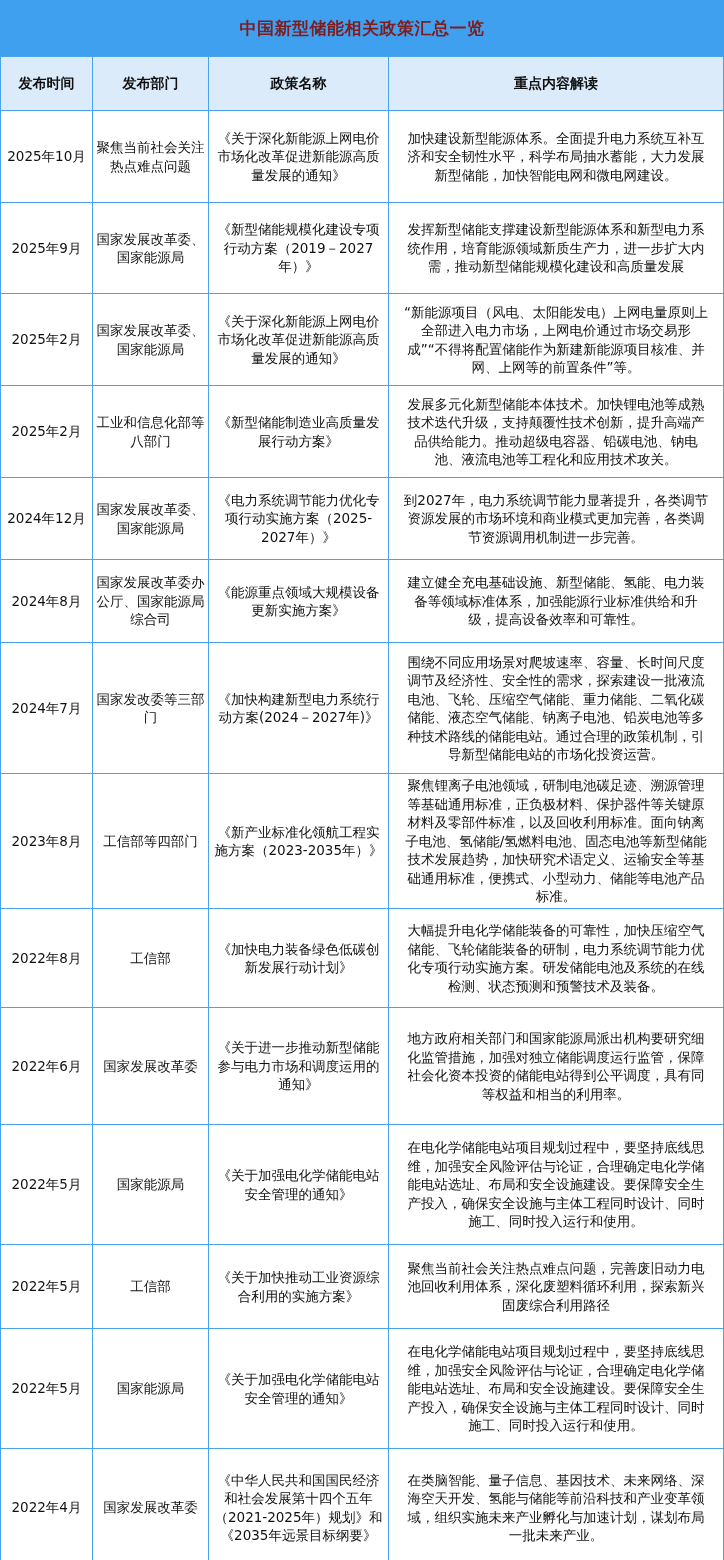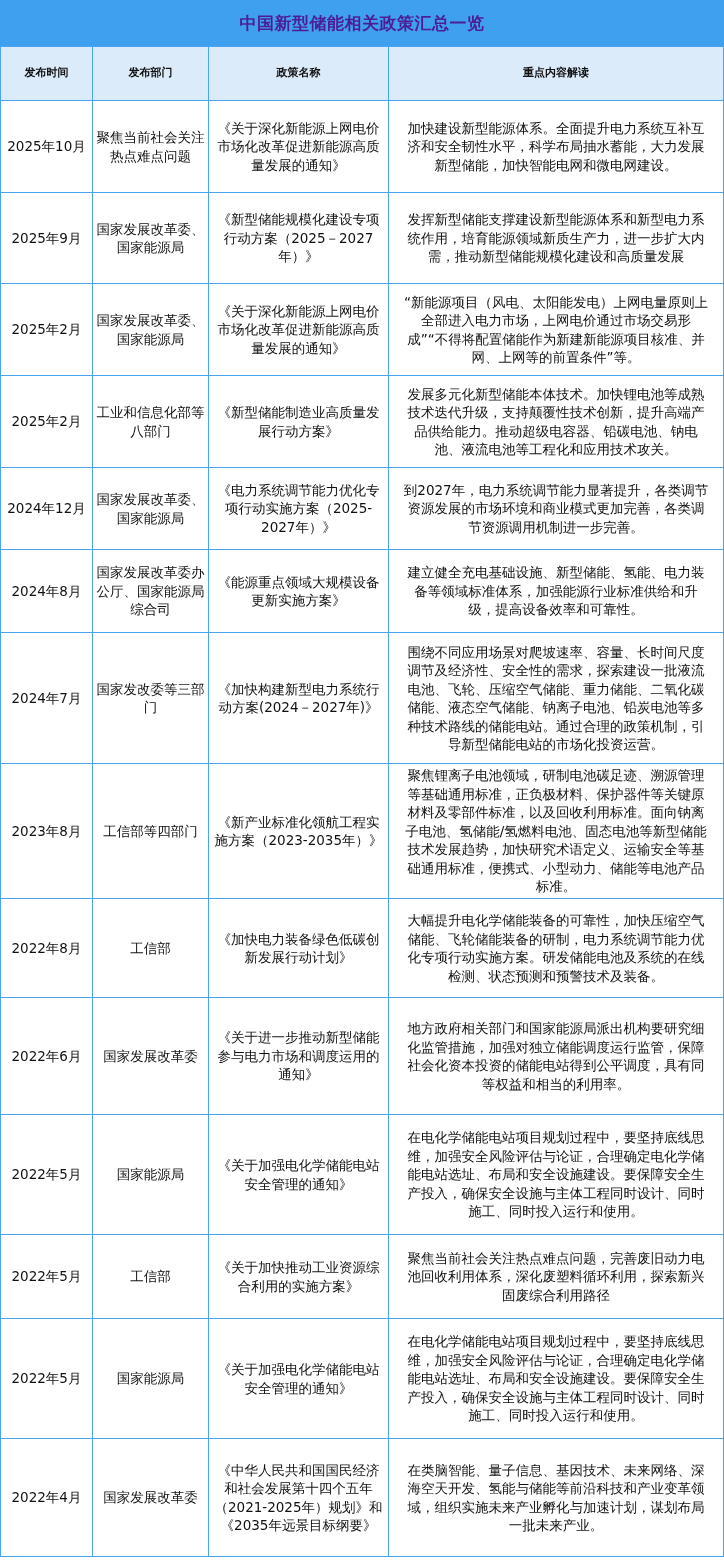--- a/index.html
+++ b/index.html
@@ -1,21 +1,21 @@
 <!DOCTYPE html>
 <html><head>
 <meta charset="utf-8">
 <style>
   html, body { margin:0; padding:0; background:#ffffff; }
   body { width:724px; height:1560px; overflow:hidden; font-family:"DejaVu Sans","Liberation Sans",sans-serif; color:#111; }
   .wrap { width:724px; position:relative; }
-  .title-bar { height:46px; background:#40a0f0; color:#4c1d95; display:flex; align-items:center; justify-content:center; font-family:"DejaVu Serif","Liberation Serif",serif; font-size:17px; font-weight:bold; letter-spacing:0.5px; }
+  .title-bar { height:56px; background:#40a0f0; color:#7f1d1d; display:flex; align-items:center; justify-content:center; font-family:"DejaVu Serif","Liberation Serif",serif; font-size:17px; font-weight:bold; letter-spacing:0.5px; }
   table { border-collapse:collapse; width:723px; table-layout:fixed; }
   td, th { border:1px solid #4aa3ee; text-align:center; vertical-align:middle; font-size:13.5px; line-height:18.5px; padding:0 3px; font-weight:normal; }
-  th { background:#dcebfa; font-weight:bold; font-size:11px; height:53px; }
+  th { background:#dcebfa; font-weight:bold; font-size:14px; height:53px; }
   td.content { text-align:center; padding:0 14px; }
   col.c1 { width:92px; } col.c2 { width:116px; } col.c3 { width:180px; } col.c4 { width:335px; }
 </style>
 </head>
 <body>
 
 <div class="wrap">
   <div class="title-bar">中国新型储能相关政策汇总一览</div>
   <table>
     <colgroup>
@@ -35,21 +35,21 @@
     <tbody id="tbody">
         <tr style="height: 92px;">
           <td>2025年10月</td>
           <td>聚焦当前社会关注热点难点问题</td>
           <td>《关于深化新能源上网电价市场化改革促进新能源高质量发展的通知》</td>
           <td class="content">加快建设新型能源体系。全面提升电力系统互补互济和安全韧性水平，科学布局抽水蓄能，大力发展新型储能，加快智能电网和微电网建设。</td>
         </tr>
         <tr style="height: 91px;">
           <td>2025年9月</td>
           <td>国家发展改革委、国家能源局</td>
-          <td>《新型储能规模化建设专项行动方案（2025－2027年）》</td>
+          <td>《新型储能规模化建设专项行动方案（2019－2027年）》</td>
           <td class="content">发挥新型储能支撑建设新型能源体系和新型电力系统作用，培育能源领域新质生产力，进一步扩大内需，推动新型储能规模化建设和高质量发展</td>
         </tr>
         <tr style="height: 92px;">
           <td>2025年2月</td>
           <td>国家发展改革委、国家能源局</td>
           <td>《关于深化新能源上网电价市场化改革促进新能源高质量发展的通知》</td>
           <td class="content">“新能源项目（风电、太阳能发电）上网电量原则上全部进入电力市场，上网电价通过市场交易形成”“不得将配置储能作为新建新能源项目核准、并网、上网等的前置条件”等。</td>
         </tr>
         <tr style="height: 92px;">
           <td>2025年2月</td>

